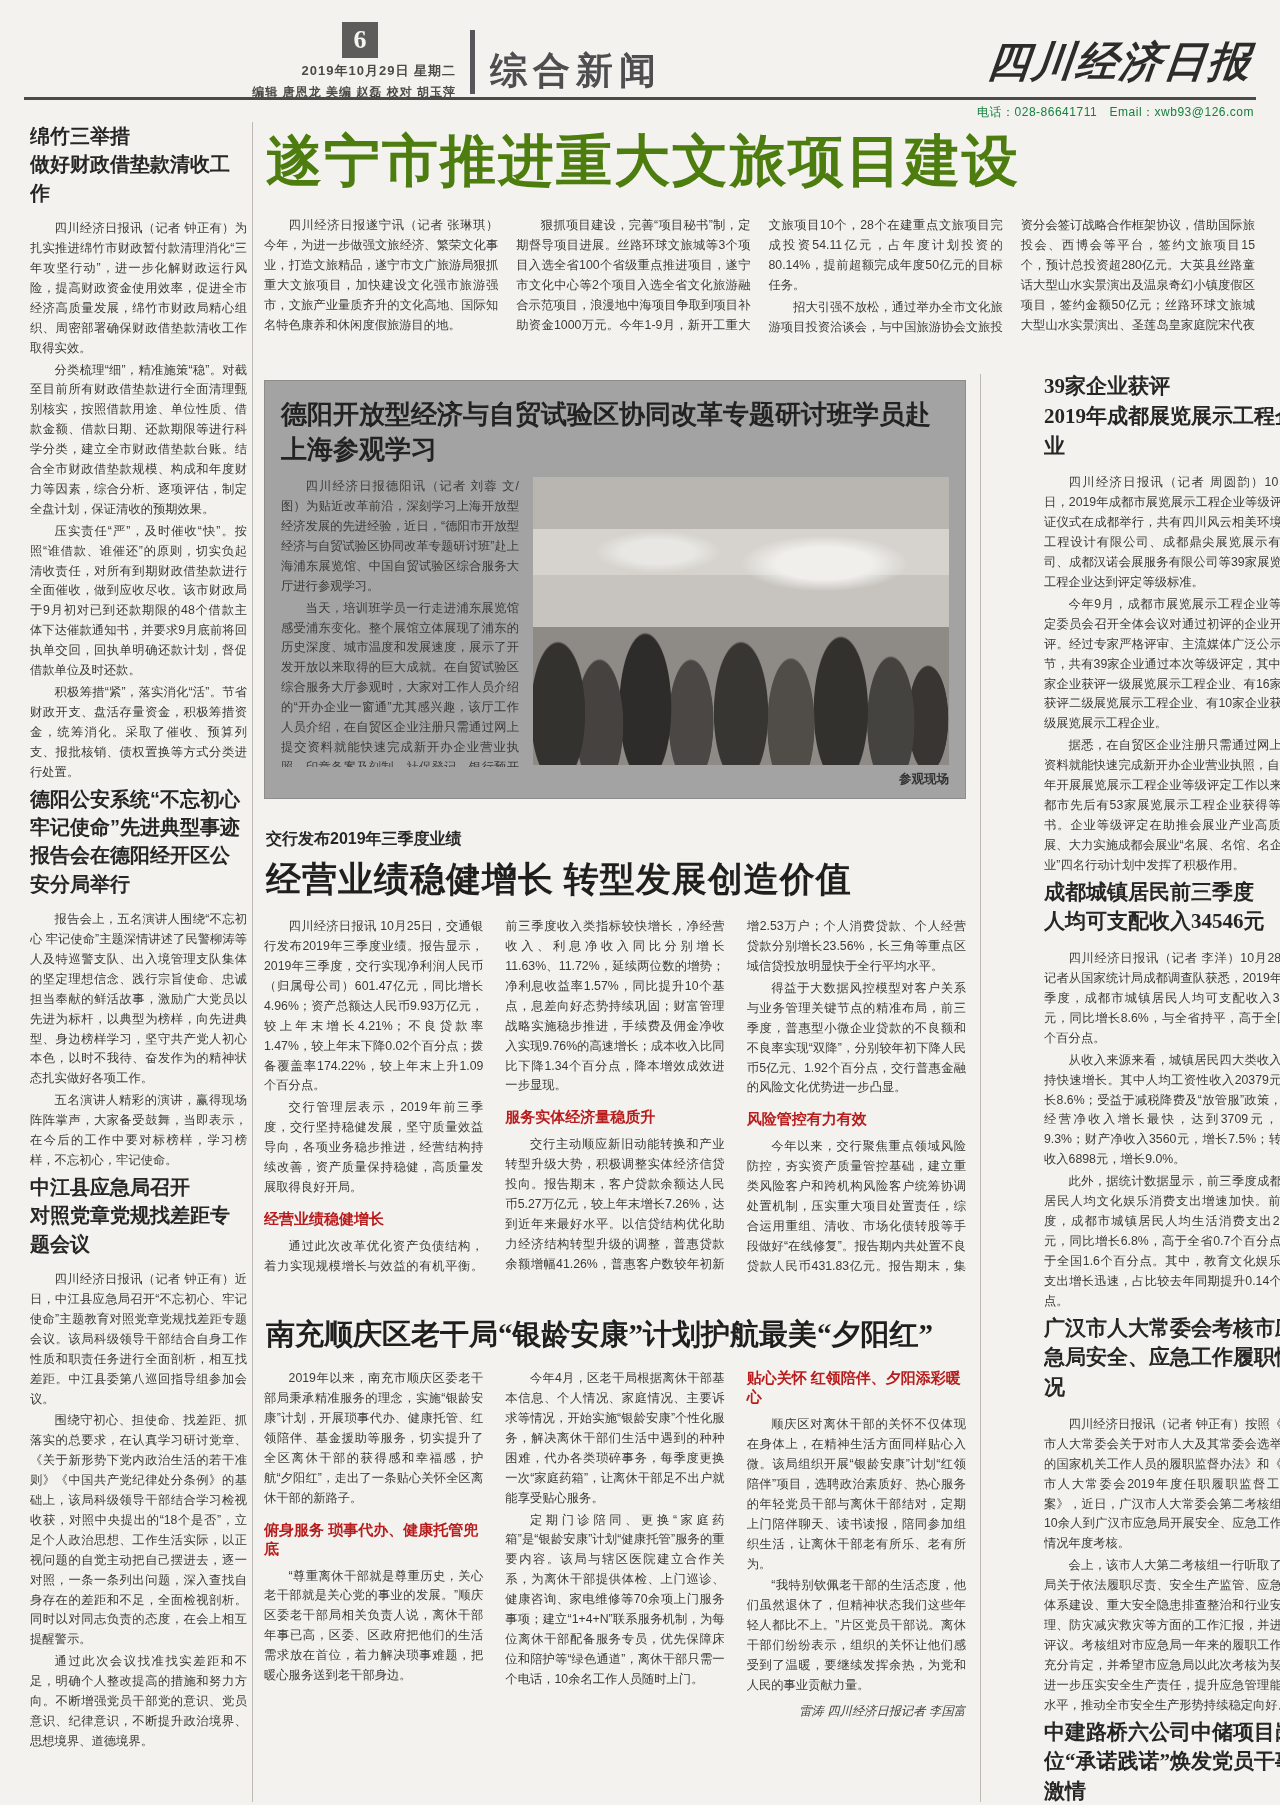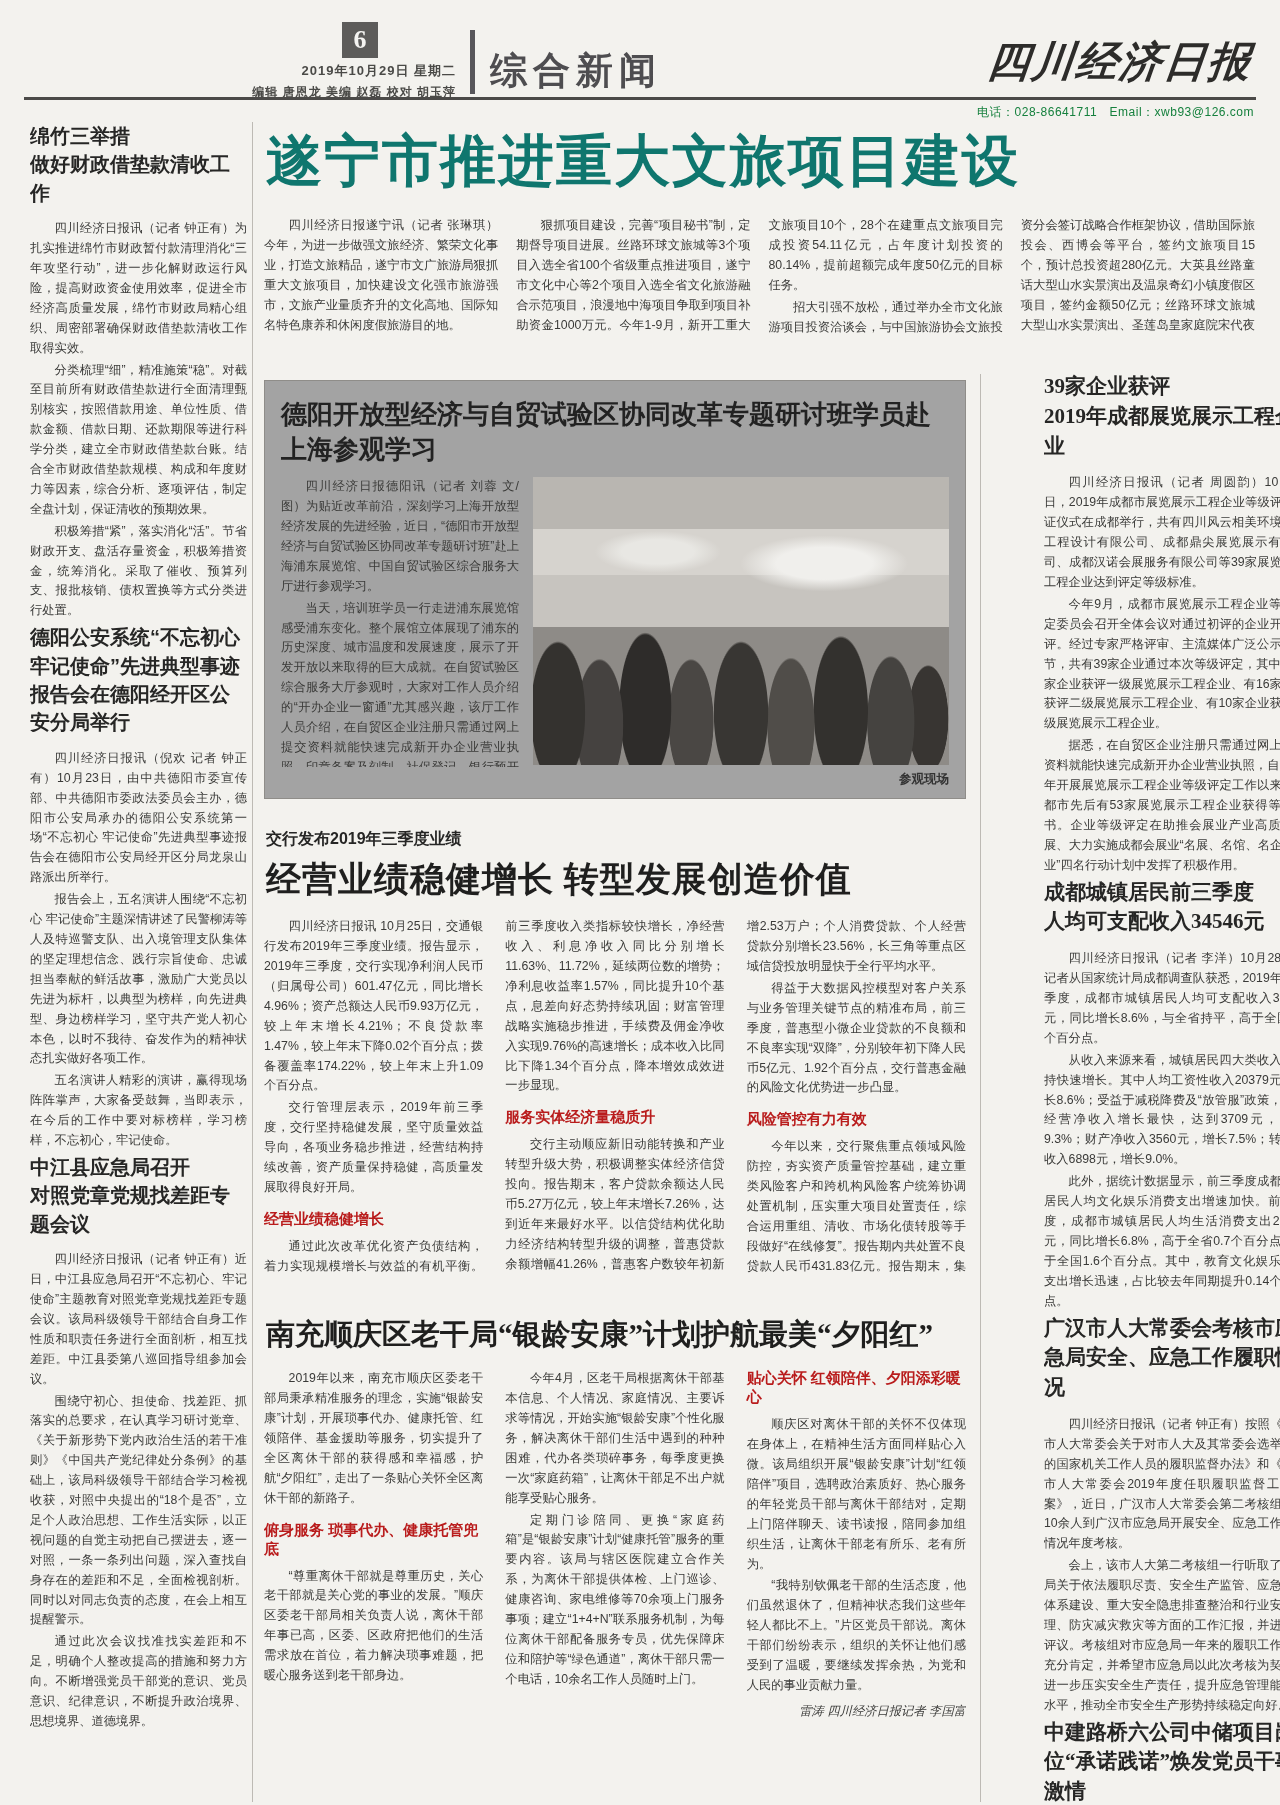--- a/index.html
+++ b/index.html
@@ -30,21 +30,21 @@
   .para{font-size:12.3px;line-height:1.62;text-align:justify;text-indent:2em;margin:0 0 2px 0;}
   .inhead{font-size:15px;font-weight:bold;color:#b91c1c;margin:12px 0 8px 0;text-indent:0;}
   .byline-r{text-align:right;font-style:italic;text-indent:0;margin-top:6px;}
   .lh{font-size:20px;font-weight:900;line-height:1.42;color:#262625;margin:20px 0 12px 0;}
   .lh:first-child{margin-top:2px;}
   .rh{font-family:"Liberation Serif",serif;font-size:21px;font-weight:900;line-height:1.42;
       color:#262625;margin:26px 0 12px 0;}
   .rh:first-child{margin-top:0;}
   
   .main-headline{font-family:"Liberation Serif",serif;font-size:56px;font-weight:900;
-                 color:#0f766e;letter-spacing:2px;margin:2px 0 0 2px;}
+                 color:#4d7c0f;letter-spacing:2px;margin:2px 0 0 2px;}
   .main-intro{margin-top:16px;height:122px;overflow:hidden;column-count:4;column-gap:18px;}
   
   .dy-box{border:1px solid #8f8d89;background:#a3a3a3;padding:14px 16px 10px 16px;}
   .dy-head{font-family:"Liberation Serif",serif;font-size:26px;font-weight:900;line-height:1.35;
            color:#222;margin:2px 0 10px 0;}
   .dy-flex{display:flex;gap:14px;justify-content:flex-end;}
   .dy-text{width:238px;height:290px;overflow:hidden;}
   .dy-photo{flex:1;height:288px;position:relative;
     background:
       radial-gradient(46px 120px at 6% 82%, #34322f 58%, transparent 60%),
@@ -89,27 +89,27 @@
   <div class="hdr-rule"></div>
   <div class="hdr-contact">电话：028-86641711　Email：xwb93@126.com</div>
 
   <div class="col-left">
     <div class="article">
       <h3 class="lh" style="white-space:pre-line">绵竹三举措
 做好财政借垫款清收工作</h3>
       <div>
           <p class="para">四川经济日报讯（记者 钟正有）为扎实推进绵竹市财政暂付款清理消化“三年攻坚行动”，进一步化解财政运行风险，提高财政资金使用效率，促进全市经济高质量发展，绵竹市财政局精心组织、周密部署确保财政借垫款清收工作取得实效。</p>
           <p class="para">分类梳理“细”，精准施策“稳”。对截至目前所有财政借垫款进行全面清理甄别核实，按照借款用途、单位性质、借款金额、借款日期、还款期限等进行科学分类，建立全市财政借垫款台账。结合全市财政借垫款规模、构成和年度财力等因素，综合分析、逐项评估，制定全盘计划，保证清收的预期效果。</p>
+          <p class="para">压实责任“严”，及时催收“快”。按照“谁借款、谁催还”的原则，切实负起清收责任，对所有到期财政借垫款进行全面催收，做到应收尽收。该市财政局于9月初对已到还款期限的48个借款主体下达催款通知书，并要求9月底前将回执单交回，回执单明确还款计划，督促借款单位及时还款。</p>
           <p class="para">积极筹措“紧”，落实消化“活”。节省财政开支、盘活存量资金，积极筹措资金，统筹消化。采取了催收、预算列支、报批核销、债权置换等方式分类进行处置。</p>
         </div>
     </div>
     <div class="article">
       <h3 class="lh">德阳公安系统“不忘初心 牢记使命”先进典型事迹报告会在德阳经开区公安分局举行</h3>
       <div>
-          <p class="para">四川经济日报讯（倪欢 记者 钟正有）10月23日，由中共德阳市委宣传部、中共德阳市委政法委员会主办，德阳市公安局承办的德阳公安系统第一场“不忘初心 牢记使命”先进典型事迹报告会在德阳市公安局经开区分局龙泉山路派出所举行。</p>
           <p class="para">报告会上，五名演讲人围绕“不忘初心 牢记使命”主题深情讲述了民警柳涛等人及特巡警支队、出入境管理支队集体的坚定理想信念、践行宗旨使命、忠诚担当奉献的鲜活故事，激励广大党员以先进为标杆，以典型为榜样，向先进典型、身边榜样学习，坚守共产党人初心本色，以时不我待、奋发作为的精神状态扎实做好各项工作。</p>
           <p class="para">五名演讲人精彩的演讲，赢得现场阵阵掌声，大家备受鼓舞，当即表示，在今后的工作中要对标榜样，学习榜样，不忘初心，牢记使命。</p>
         </div>
     </div>
     <div class="article">
       <h3 class="lh" style="white-space:pre-line">中江县应急局召开
 对照党章党规找差距专题会议</h3>
       <div>
           <p class="para">四川经济日报讯（记者 钟正有）近日，中江县应急局召开“不忘初心、牢记使命”主题教育对照党章党规找差距专题会议。该局科级领导干部结合自身工作性质和职责任务进行全面剖析，相互找差距。中江县委第八巡回指导组参加会议。</p>
           <p class="para">围绕守初心、担使命、找差距、抓落实的总要求，在认真学习研讨党章、《关于新形势下党内政治生活的若干准则》《中国共产党纪律处分条例》的基础上，该局科级领导干部结合学习检视收获，对照中央提出的“18个是否”，立足个人政治思想、工作生活实际，以正视问题的自觉主动把自己摆进去，逐一对照，一条一条列出问题，深入查找自身存在的差距和不足，全面检视剖析。同时以对同志负责的态度，在会上相互提醒警示。</p>

